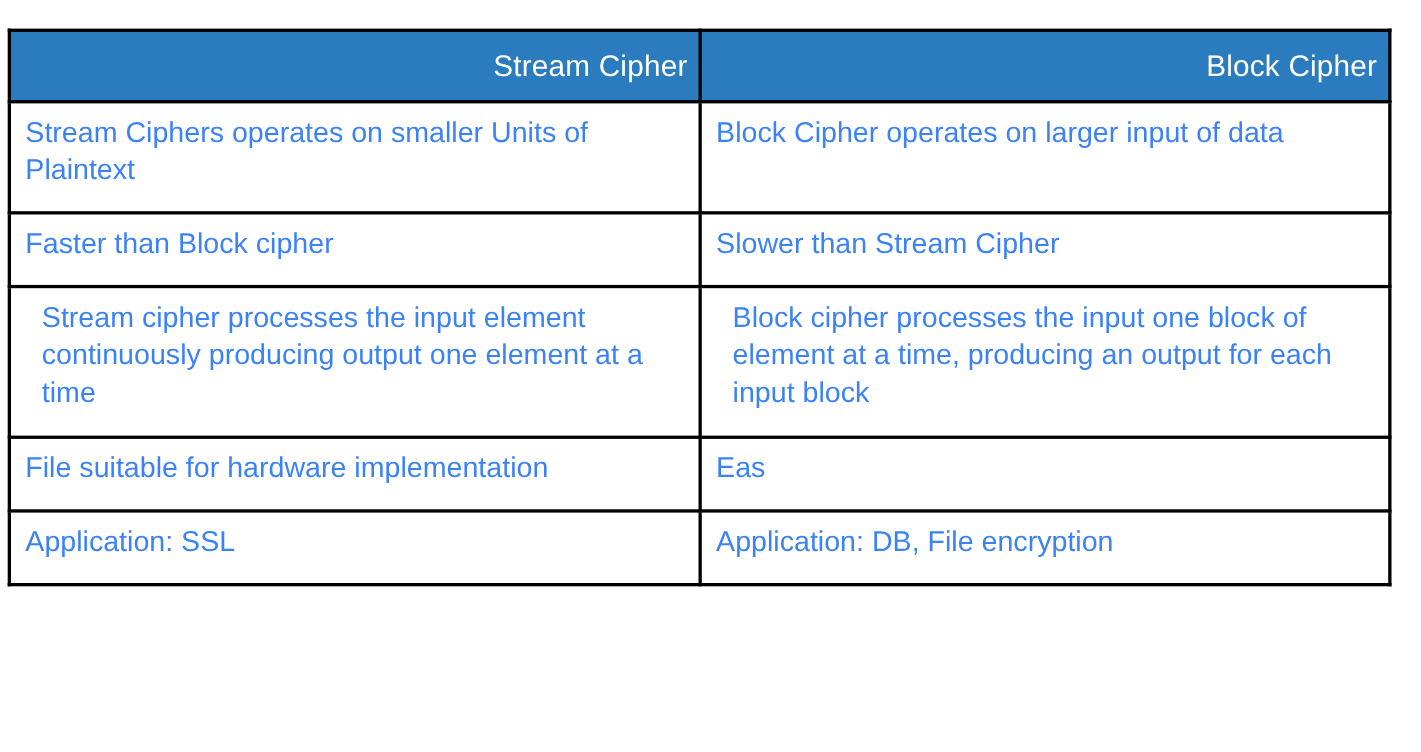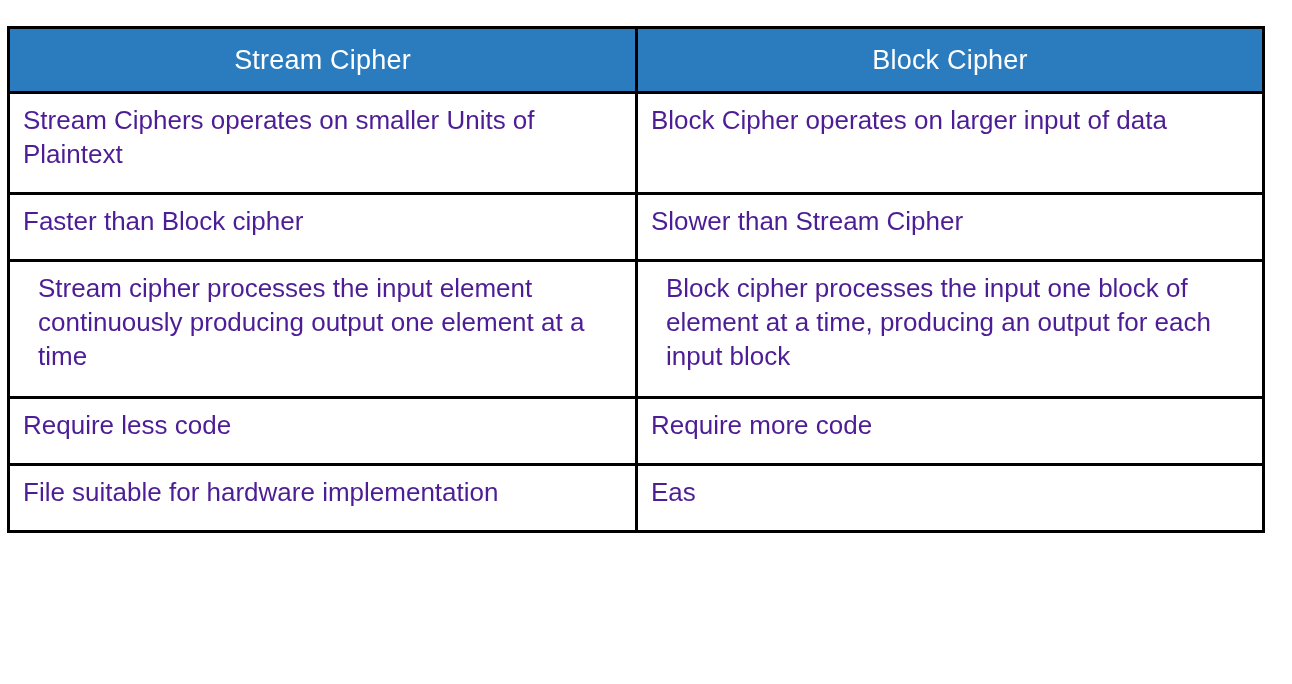--- a/index.html
+++ b/index.html
@@ -40,33 +40,33 @@
   .comparison-table td {
     border: 3px solid #000000;
     vertical-align: top;
     background: #ffffff;
   }
 
   
   .comparison-table thead th {
     background: #2B7CBF;
     color: #ffffff;
-    text-align: center;
+    text-align: right;
     font-size: 27px;
     font-weight: normal;
     line-height: 1.2;
     height: 62px;
     padding: 0 10px;
     vertical-align: middle;
     letter-spacing: 0.2px;
   }
 
   
   .comparison-table tbody td {
-    color: #4c1d95;
+    color: #3b82f6;
     font-size: 26px;
     font-weight: normal;
     line-height: 1.30;
     padding: 10px 12px 12px 13px;
     text-align: left;
   }
 
   .cell-text {
     display: block;
     white-space: pre-line;
@@ -117,36 +117,36 @@
 
       <tr class="row-h3">
         <td>
           <span class="cell-text">Stream cipher processes the input element continuously producing output one element at a time</span>
         </td>
         <td>
           <span class="cell-text">Block cipher processes the input one block of element at a time, producing an output for each input block</span>
         </td>
       </tr>
 
-      <tr class="row-h1">
-        <td>
-          <span class="cell-text">Require less code</span>
-        </td>
-        <td>
-          <span class="cell-text">Require more code</span>
-        </td>
-      </tr>
 
       <tr class="row-h1">
         <td>
           <span class="cell-text">File suitable for hardware implementation</span>
         </td>
         <td>
           <span class="cell-text">Eas</span>
         </td>
       </tr>
 
 
+      <tr class="row-h1">
+        <td>
+          <span class="cell-text">Application: SSL</span>
+        </td>
+        <td>
+          <span class="cell-text">Application: DB, File encryption</span>
+        </td>
+      </tr>
 
     </tbody>
   </table>
 
 </div>
 
 </body></html>

